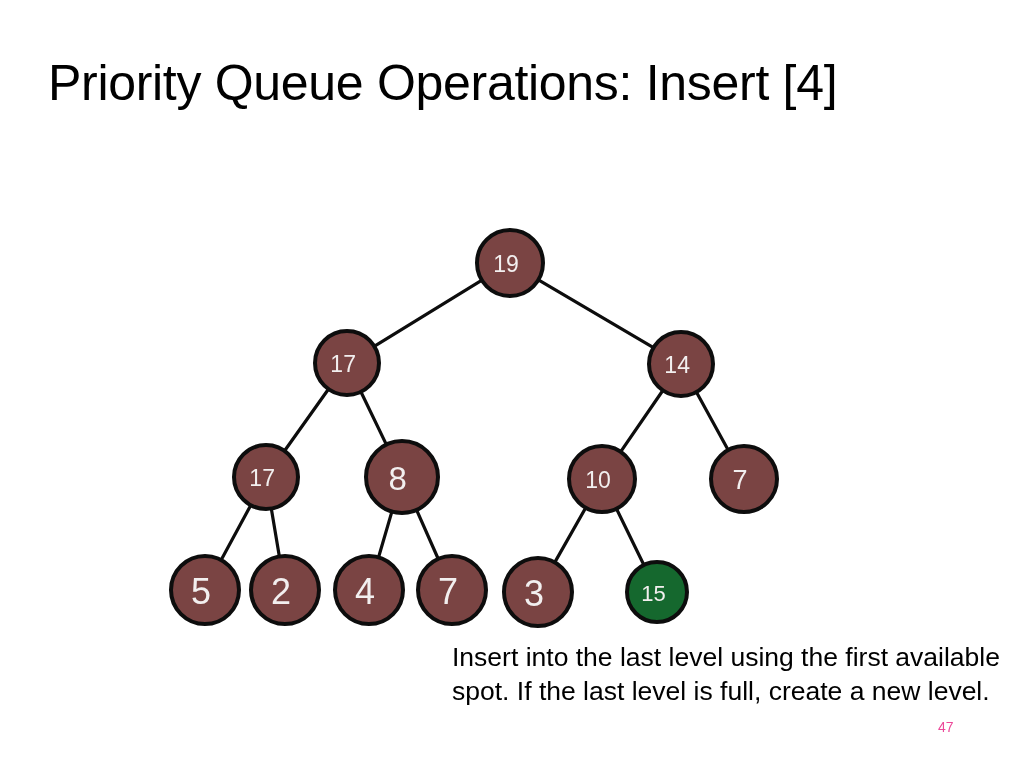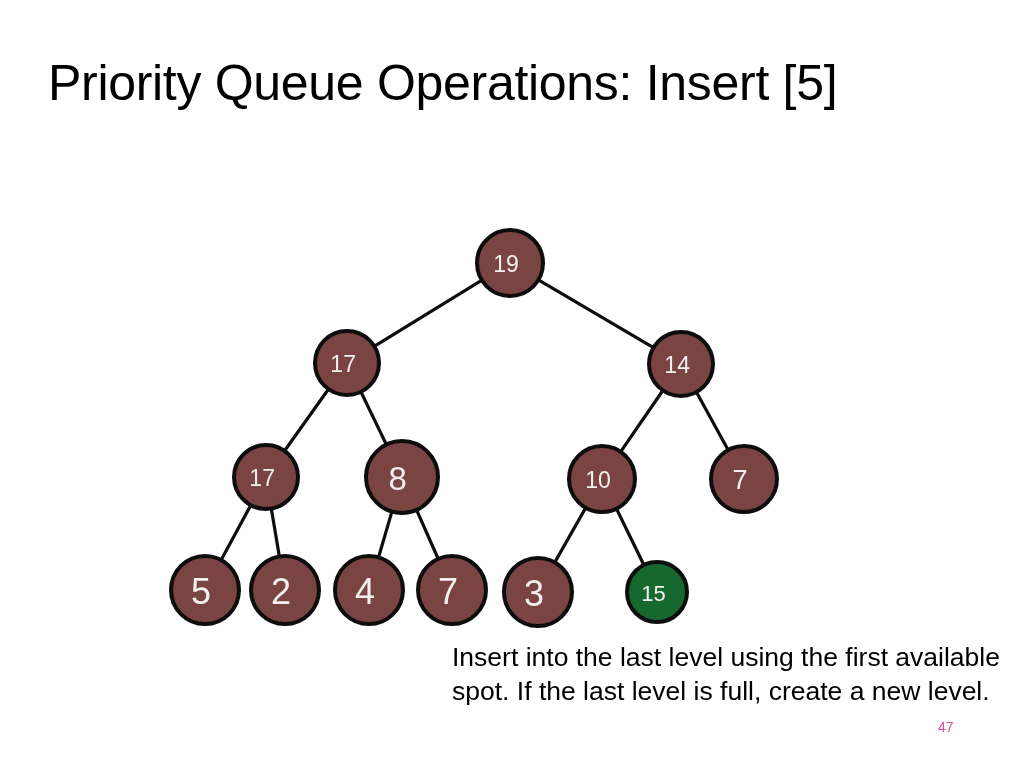--- a/index.html
+++ b/index.html
@@ -76,21 +76,21 @@
     font-size: 14px;
     color: #ec4899;
     font-weight: 400;
   }
 </style>
 </head>
 <body>
 
 <div id="slide">
 
-  <div id="slide-title">Priority Queue Operations: Insert [5]</div>
+  <div id="slide-title">Priority Queue Operations: Insert [4]</div>
 
   <div id="tree-figure">
     <svg id="tree-svg" viewBox="0 0 1024 768">
       <g id="edge-layer">
           <line x1="483.5763531748064" y1="279.2108262731249" x2="372.57127112115506" y2="347.3121036066533" stroke="#0d0d0d" stroke-width="3.2" stroke-linecap="round"></line>
           <line x1="536.6918293655677" y1="278.7653495083178" x2="655.1691973881602" y2="348.74321015324085" stroke="#0d0d0d" stroke-width="3.2" stroke-linecap="round"></line>
           <line x1="329.62378603432416" y1="387.4554122479882" x2="283.37621396567584" y2="452.5445877520118" stroke="#0d0d0d" stroke-width="3.2" stroke-linecap="round"></line>
           <line x1="360.0358433811697" y1="390.01974809915174" x2="387.22604416800766" y2="446.37761882096135" stroke="#0d0d0d" stroke-width="3.2" stroke-linecap="round"></line>
           <line x1="664.013262073435" y1="388.7275298931009" x2="619.5529625241171" y2="453.4482191104624" stroke="#0d0d0d" stroke-width="3.2" stroke-linecap="round"></line>
           <line x1="695.4136291207932" y1="390.3105928395432" x2="729.1059165751803" y2="451.8123873991387" stroke="#0d0d0d" stroke-width="3.2" stroke-linecap="round"></line>

